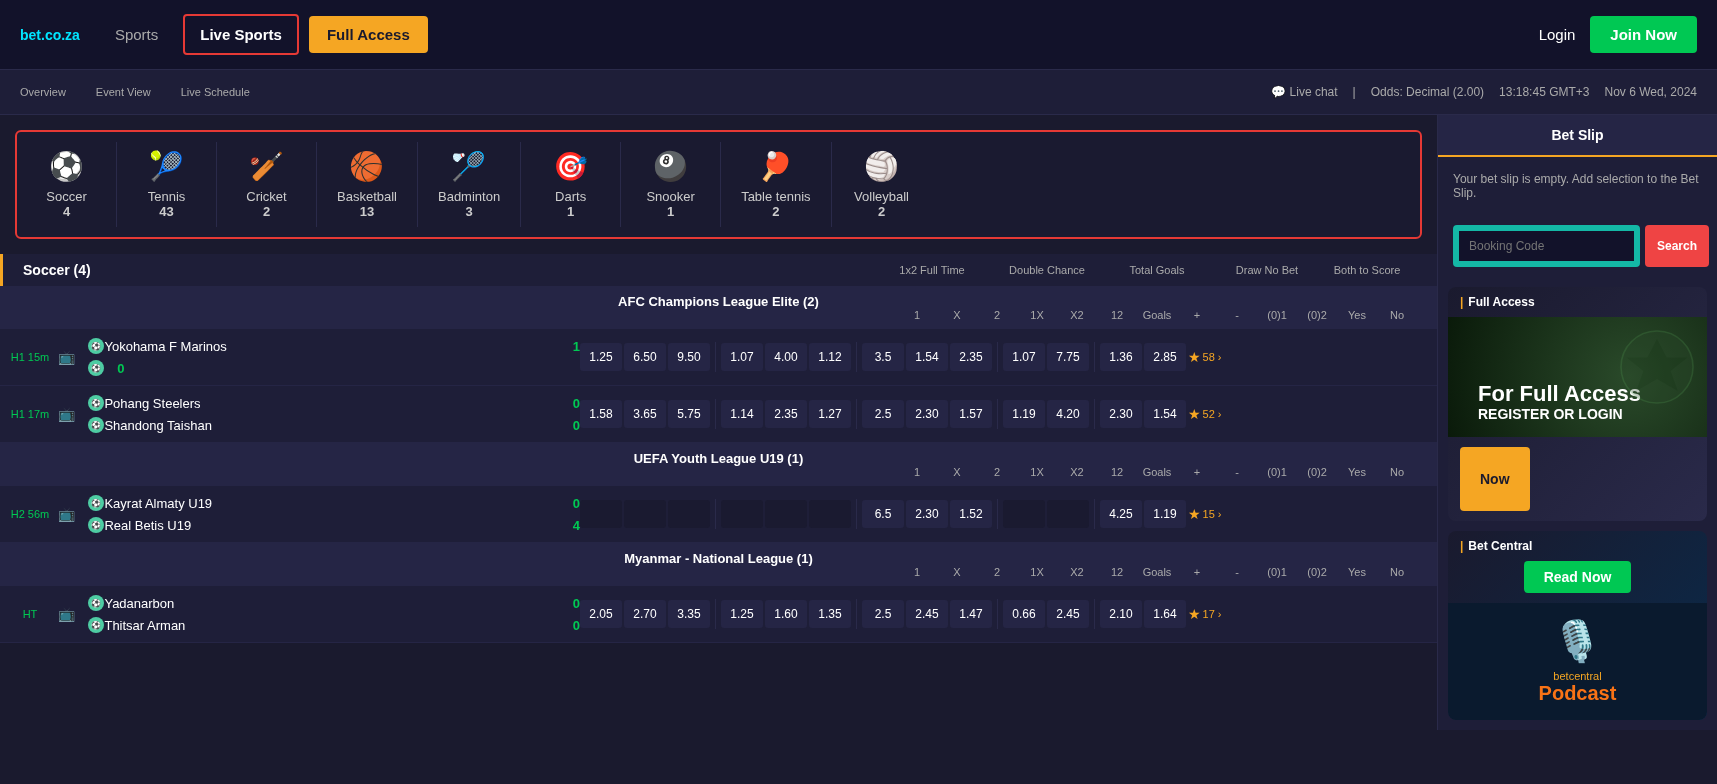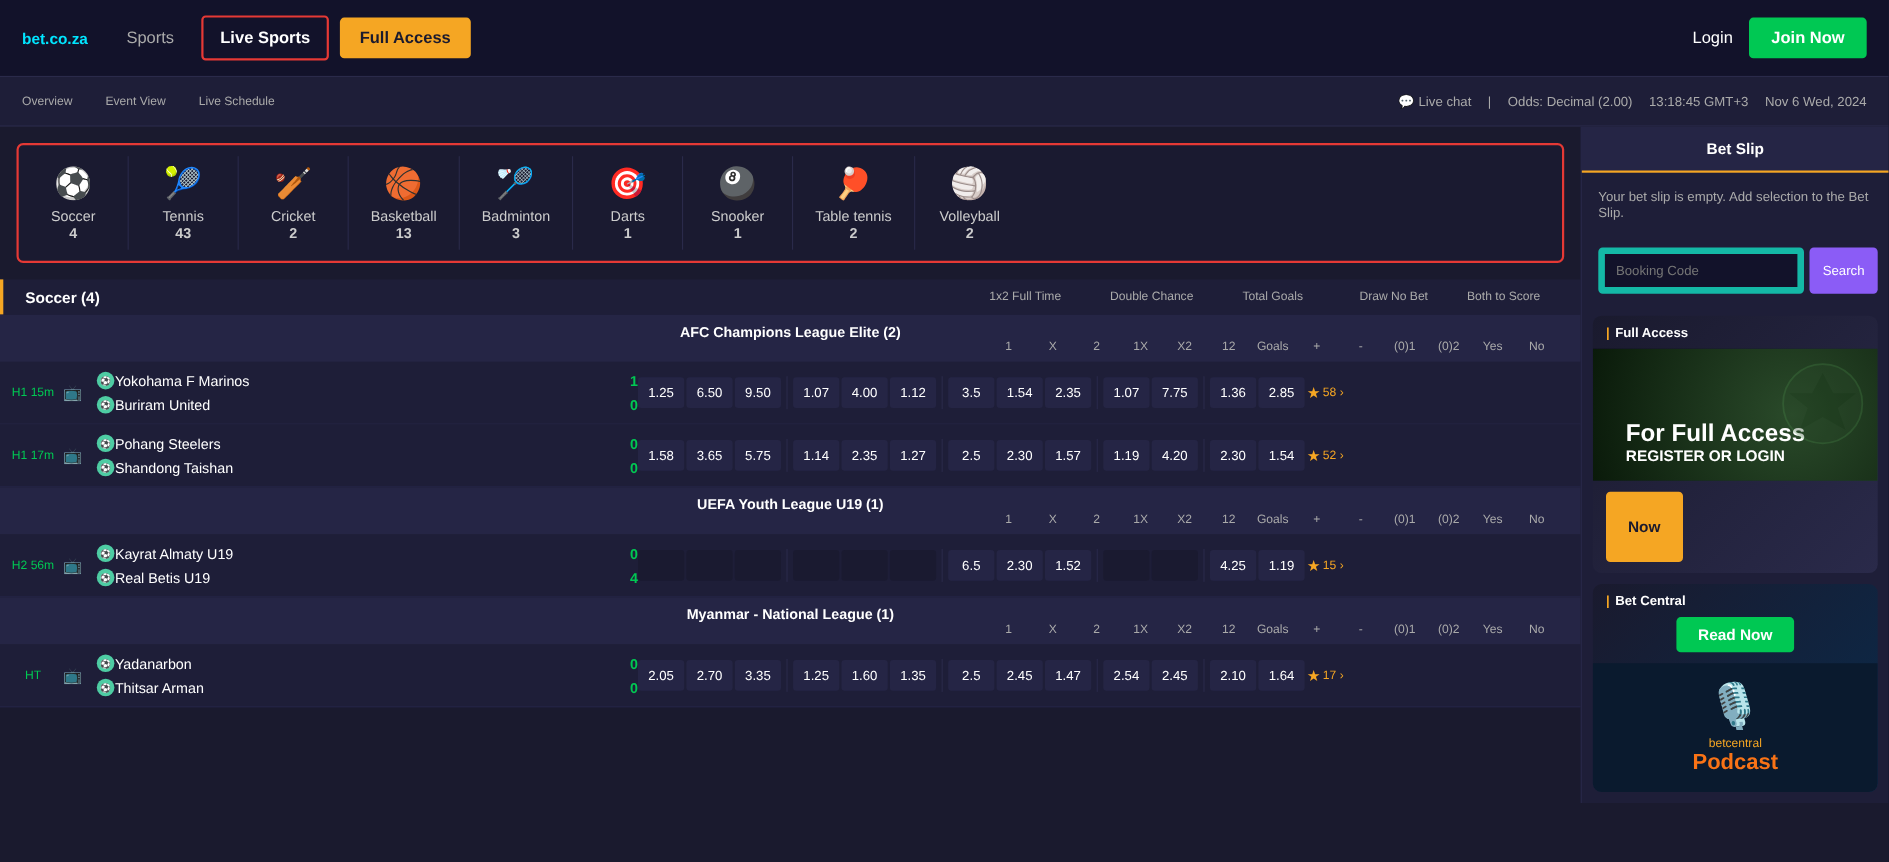--- a/index.html
+++ b/index.html
@@ -51,21 +51,21 @@
     .more-btn { background: transparent; border: none; color: #f5a623; font-size: 11px; cursor: pointer; white-space: nowrap; display: flex; align-items: center; gap: 2px; }
     .star-btn { background: transparent; border: none; color: #f5a623; font-size: 14px; cursor: pointer; }
     .stream-icon { color: #4ecca3; font-size: 14px; cursor: pointer; margin-right: 5px; }
 
     
     .bet-slip-panel { background: #1e1e38; border-left: 1px solid #2a2a4a; }
     .bet-slip-title { background: #252545; padding: 12px 15px; font-size: 14px; font-weight: bold; text-align: center; border-bottom: 2px solid #f5a623; }
     .bet-slip-empty { padding: 15px; color: #aaa; font-size: 12px; text-align: left; }
     .booking-code-row { display: flex; gap: 5px; padding: 10px 15px; }
     .booking-input { flex: 1; background: #12122a; border: 6px solid #14b8a6; color: #fff; padding: 8px 10px; border-radius: 4px; font-size: 12px; }
-    .search-btn { background: #8b5cf6; border: none; color: #fff; padding: 8px 12px; border-radius: 4px; font-size: 12px; cursor: pointer; font-weight: normal; }
+    .search-btn { background: #ef4444; border: none; color: #fff; padding: 8px 12px; border-radius: 4px; font-size: 12px; cursor: pointer; font-weight: bold; }
 
     
     .promo-panel { margin: 10px; background: linear-gradient(135deg, #1a1a2e 0%, #2a2a4a 100%); border-radius: 8px; overflow: hidden; position: relative; }
     .promo-header { padding: 8px 12px; font-size: 12px; color: #fff; font-weight: bold; display: flex; align-items: center; gap: 5px; }
     .promo-header::before { content: '|'; color: #f5a623; }
     .promo-img { width: 100%; height: 120px; background: linear-gradient(135deg, #0a0a1a, #1a3a2a); display: flex; align-items: center; justify-content: center; position: relative; overflow: hidden; }
     .promo-img-bg { position: absolute; inset: 0; background: radial-gradient(circle at 70% 50%, #2a4a2a 0%, #0a1a0a 100%); }
     .promo-text-overlay { position: absolute; left: 30px; bottom: 15px; }
     .promo-big-text { font-size: 22px; font-weight: bold; color: #fff; line-height: 1.1; }
     .promo-sub-text { font-size: 14px; font-weight: bold; color: #fff; text-transform: uppercase; }
@@ -205,21 +205,20 @@
         <span class="mtime">H1 15m</span>
         <span class="stream-icon">📺</span>
         <div class="teams-block">
           <div class="team-line">
             <span class="team-icon">⚽</span>
             <span class="tname">Yokohama F Marinos</span>
             <span class="tscore" style="color:#00c853;">1</span>
           </div>
           <div class="team-line">
             <span class="team-icon">⚽</span>
-            <span class="tname">Buriram United</span>
             <span class="tscore" style="color:#00c853;">0</span>
           </div>
         </div>
       </div>
       <div class="full-cols">
         <button class="odd-btn">1.25</button>
             <button class="odd-btn">6.50</button>
             <button class="odd-btn">9.50</button>
         <div class="separator"></div>
         <button class="odd-btn">1.07</button>
@@ -376,21 +375,21 @@
             <button class="odd-btn">3.35</button>
         <div class="separator"></div>
         <button class="odd-btn">1.25</button>
             <button class="odd-btn">1.60</button>
             <button class="odd-btn">1.35</button>
         <div class="separator"></div>
         <button class="odd-btn">2.5</button>
             <button class="odd-btn">2.45</button>
             <button class="odd-btn">1.47</button>
         <div class="separator"></div>
-        <button class="odd-btn">2.54</button>
+        <button class="odd-btn">0.66</button>
             <button class="odd-btn">2.45</button>
         <div class="separator"></div>
         <button class="odd-btn">2.10</button>
             <button class="odd-btn">1.64</button>
         <button class="star-btn">★</button>
         <button class="more-btn">17 ›</button>
       </div>
     </div>
       </div>
   </div>

